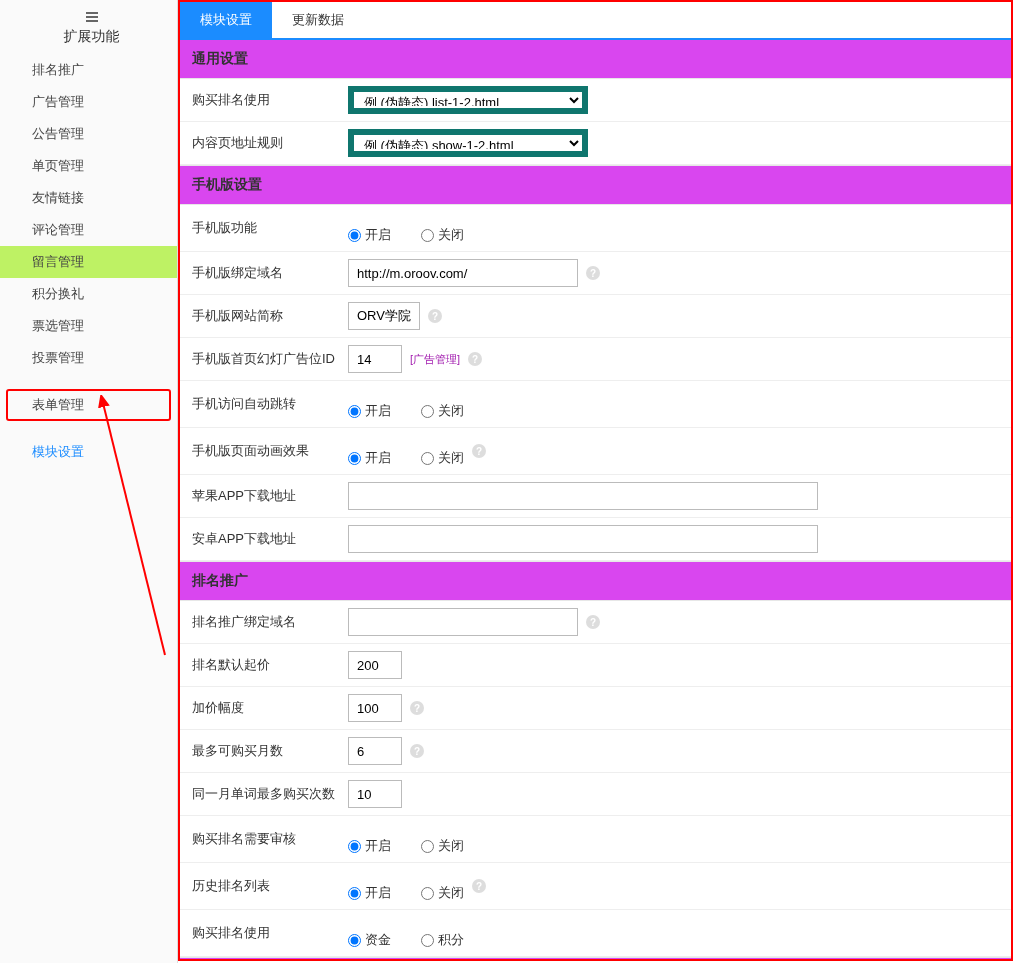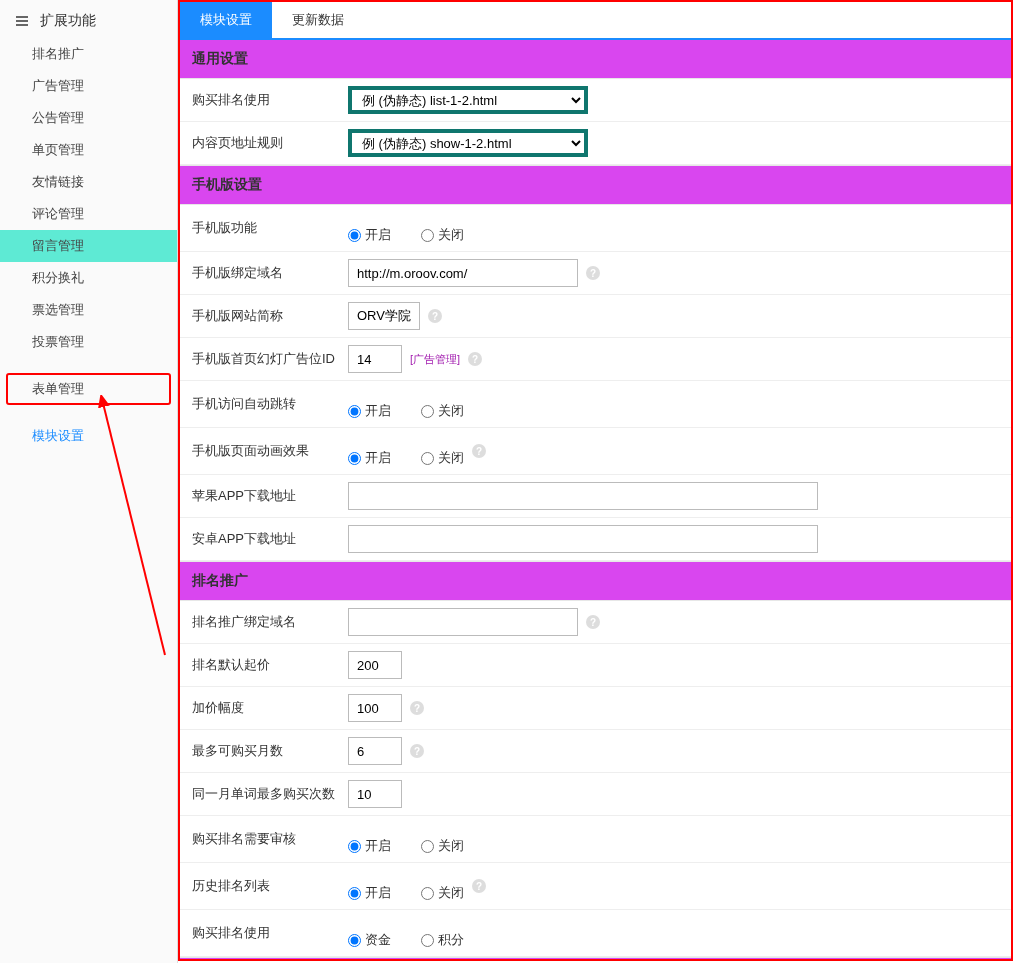--- a/index.html
+++ b/index.html
@@ -15,34 +15,35 @@
   border-right: 1px solid #ddd;
   background: #fafafa;
   padding-top: 4px;
 }
 .sidebar-header {
   display: flex;
   align-items: center;
   padding: 8px 10px 8px 16px;
   font-size: 14px;
   color: #333;
-  gap: 12px;
+  gap: 6px;
+  flex-direction: column;
 }
 .menu-icon {
   width: 12px; height: 10px; display: inline-block;
   background: linear-gradient(#666 2px, transparent 2px, transparent 4px, #666 4px, #666 6px, transparent 6px, transparent 8px, #666 8px);
 }
 .sidebar-item {
   padding: 8px 10px 8px 32px;
   color: #444;
   cursor: pointer;
   font-size: 13px;
   line-height: 16px;
 }
-.sidebar-item.selected { background: #5eead4; }
+.sidebar-item.selected { background: #bef264; }
 .sidebar-item.highlighted {
   border: 2px solid #ff0000;
   border-radius: 3px;
   margin: 15px 6px;
   padding: 6px 8px 6px 24px;
 }
 .sidebar-item.active { color: #1b8cff; }
 .arrow-svg { position: absolute; left: 95px; top: 395px; pointer-events: none; }
 
 .main {
@@ -89,21 +90,21 @@
 }
 .row .control {
   flex: 1;
   display: flex;
   align-items: center;
   gap: 8px;
   padding-right: 12px;
 }
 select {
   height: 28px;
-  border: 4px solid #0f766e;
+  border: 6px solid #0f766e;
   padding: 2px 6px;
   font-size: 13px;
   min-width: 240px;
   background: #fff;
 }
 input[type="text"] {
   height: 28px;
   border: 1px solid #bbb;
   padding: 2px 8px;
   font-size: 13px;

